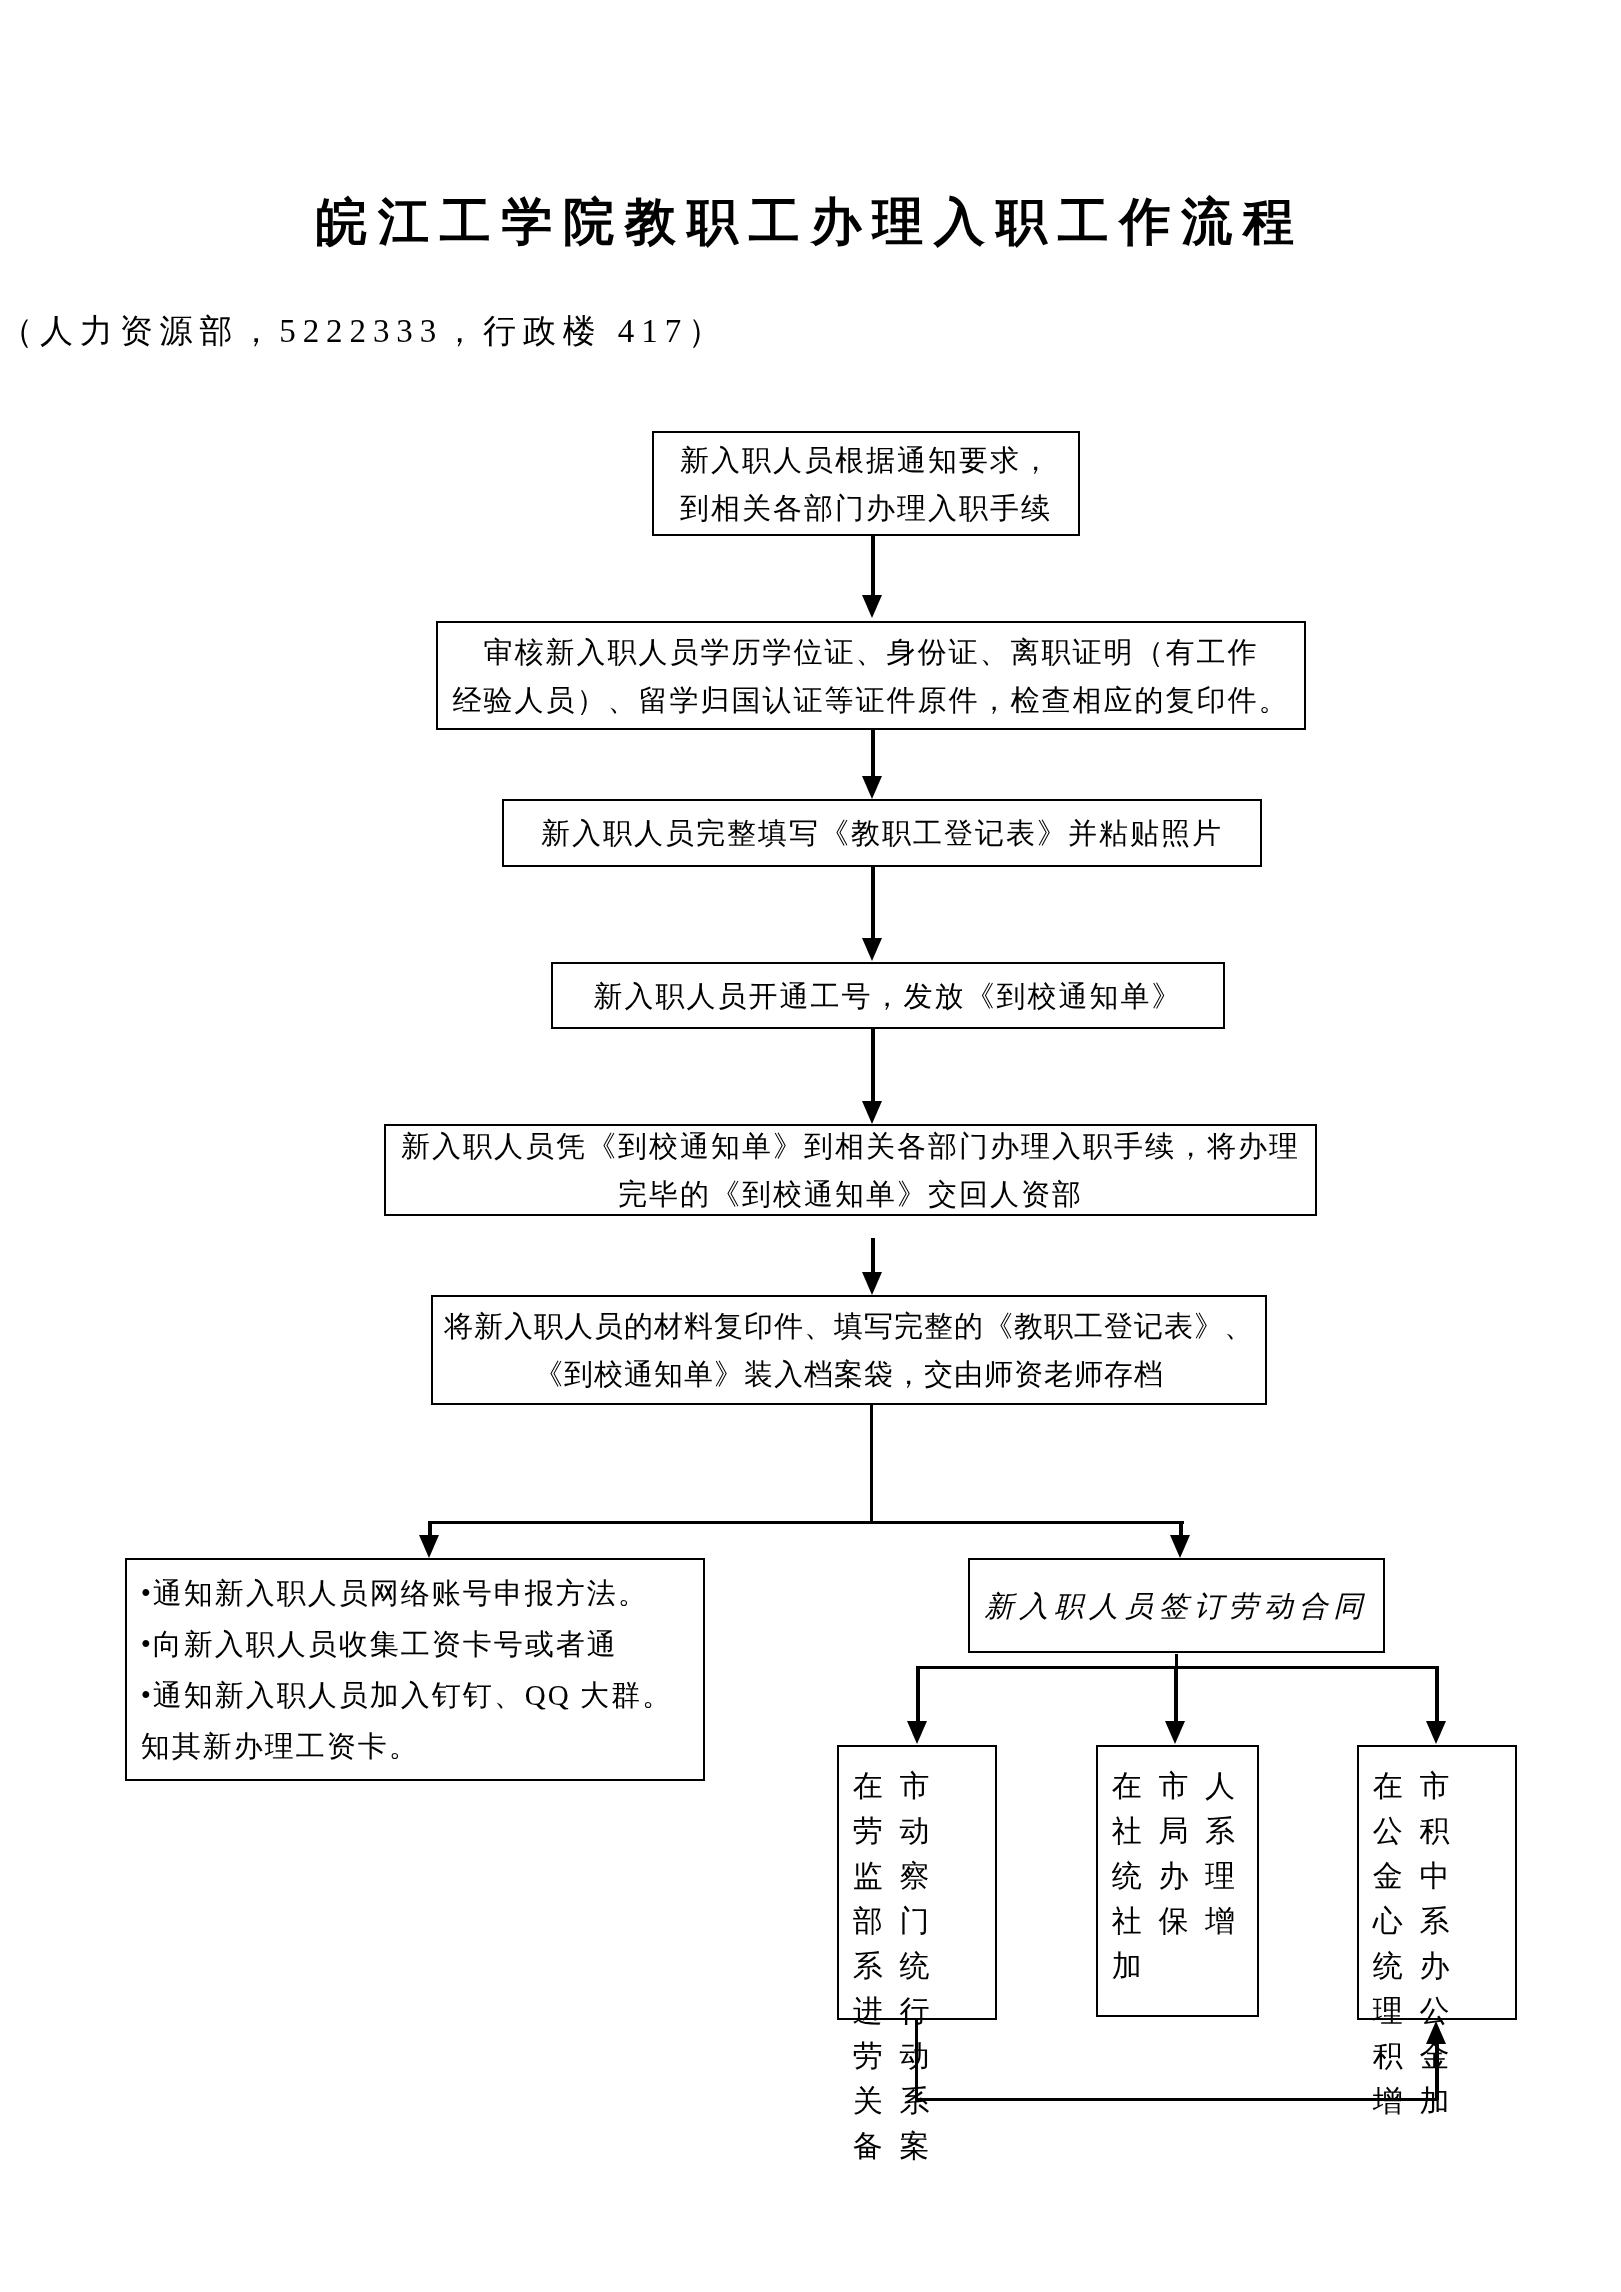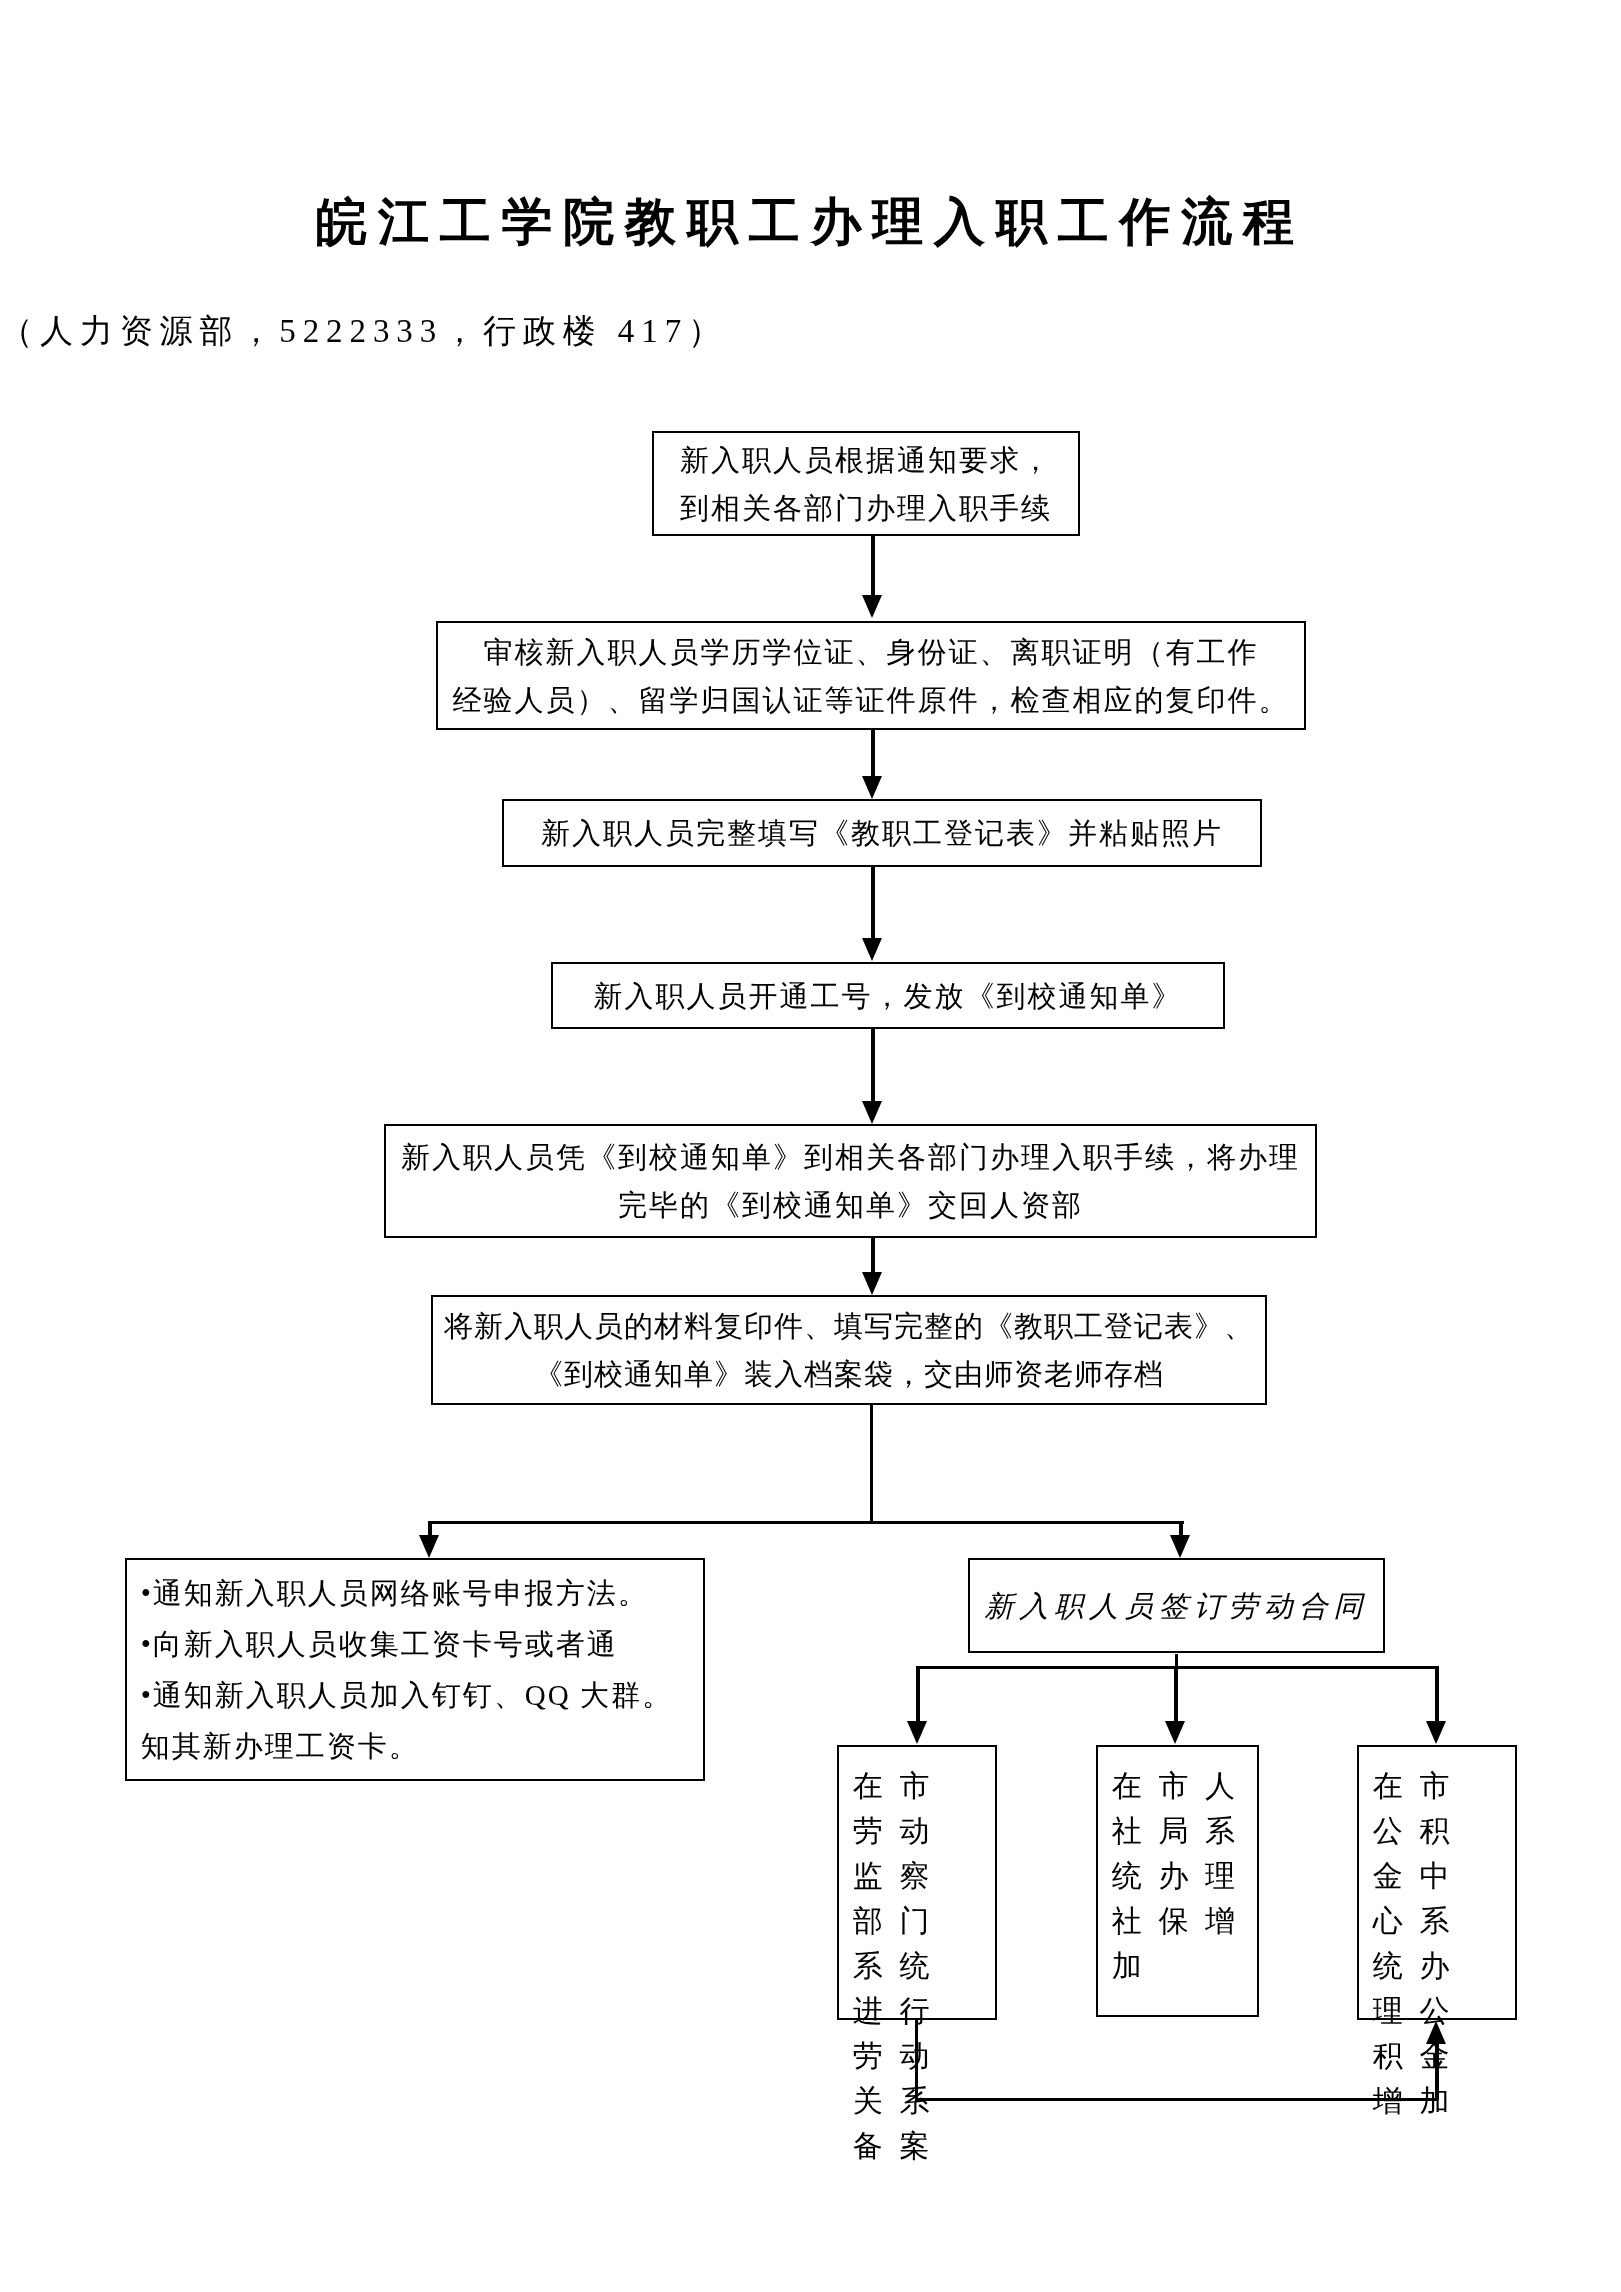--- a/index.html
+++ b/index.html
@@ -122,21 +122,21 @@
   </div>
 
   <div class="arrow-down" style="left:862px; top:865px; height:96px;"></div>
 
   <div class="box" style="left:551px; top:962px; width:674px; height:67px;">
     <div class="line">新入职人员开通工号，发放《到校通知单》</div>
   </div>
 
   <div class="arrow-down" style="left:862px; top:1028px; height:96px;"></div>
 
-  <div class="box" style="left:384px; top:1124px; width:933px; height:114px;">
+  <div class="box" style="left:384px; top:1124px; width:933px; height:92px;">
     <div class="line">新入职人员凭《到校通知单》到相关各部门办理入职手续，将办理</div>
     <div class="line">完毕的《到校通知单》交回人资部</div>
   </div>
 
   <div class="arrow-down" style="left:862px; top:1238px; height:57px;"></div>
 
   <div class="box tight" style="left:431px; top:1295px; width:836px; height:110px;">
     <div class="line">将新入职人员的材料复印件、填写完整的《教职工登记表》、</div>
     <div class="line">《到校通知单》装入档案袋，交由师资老师存档</div>
   </div>

